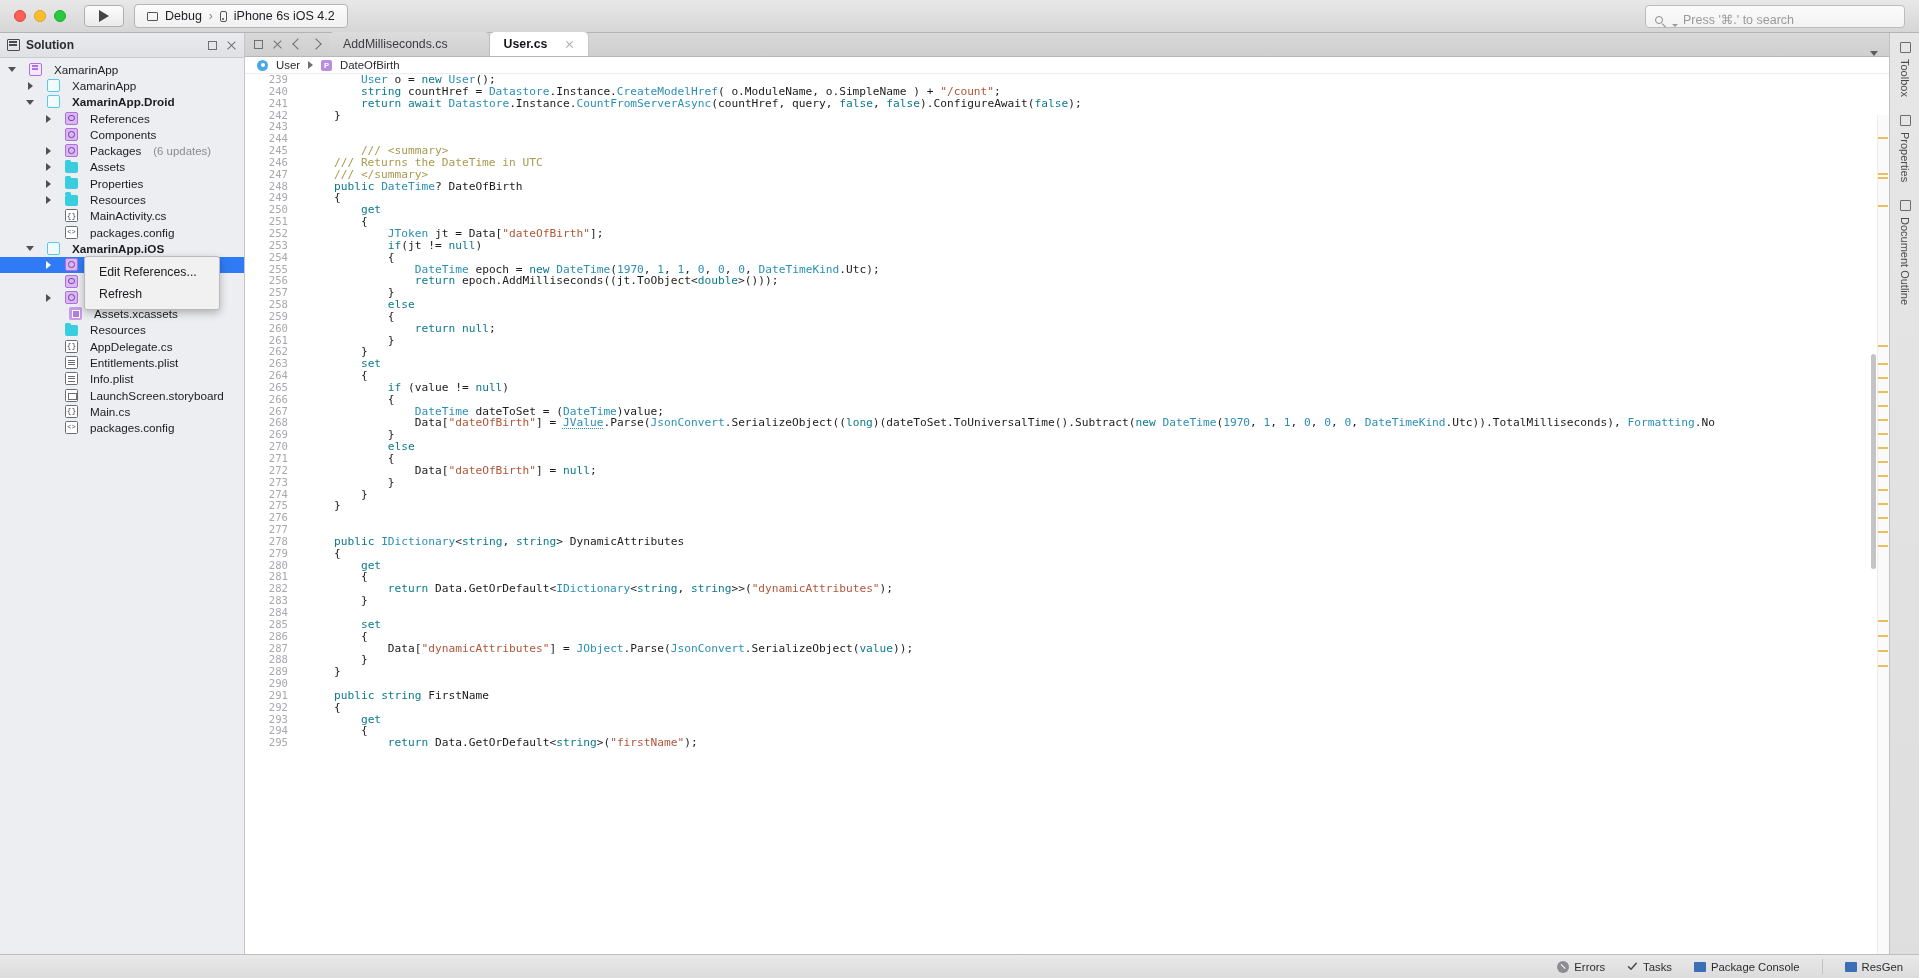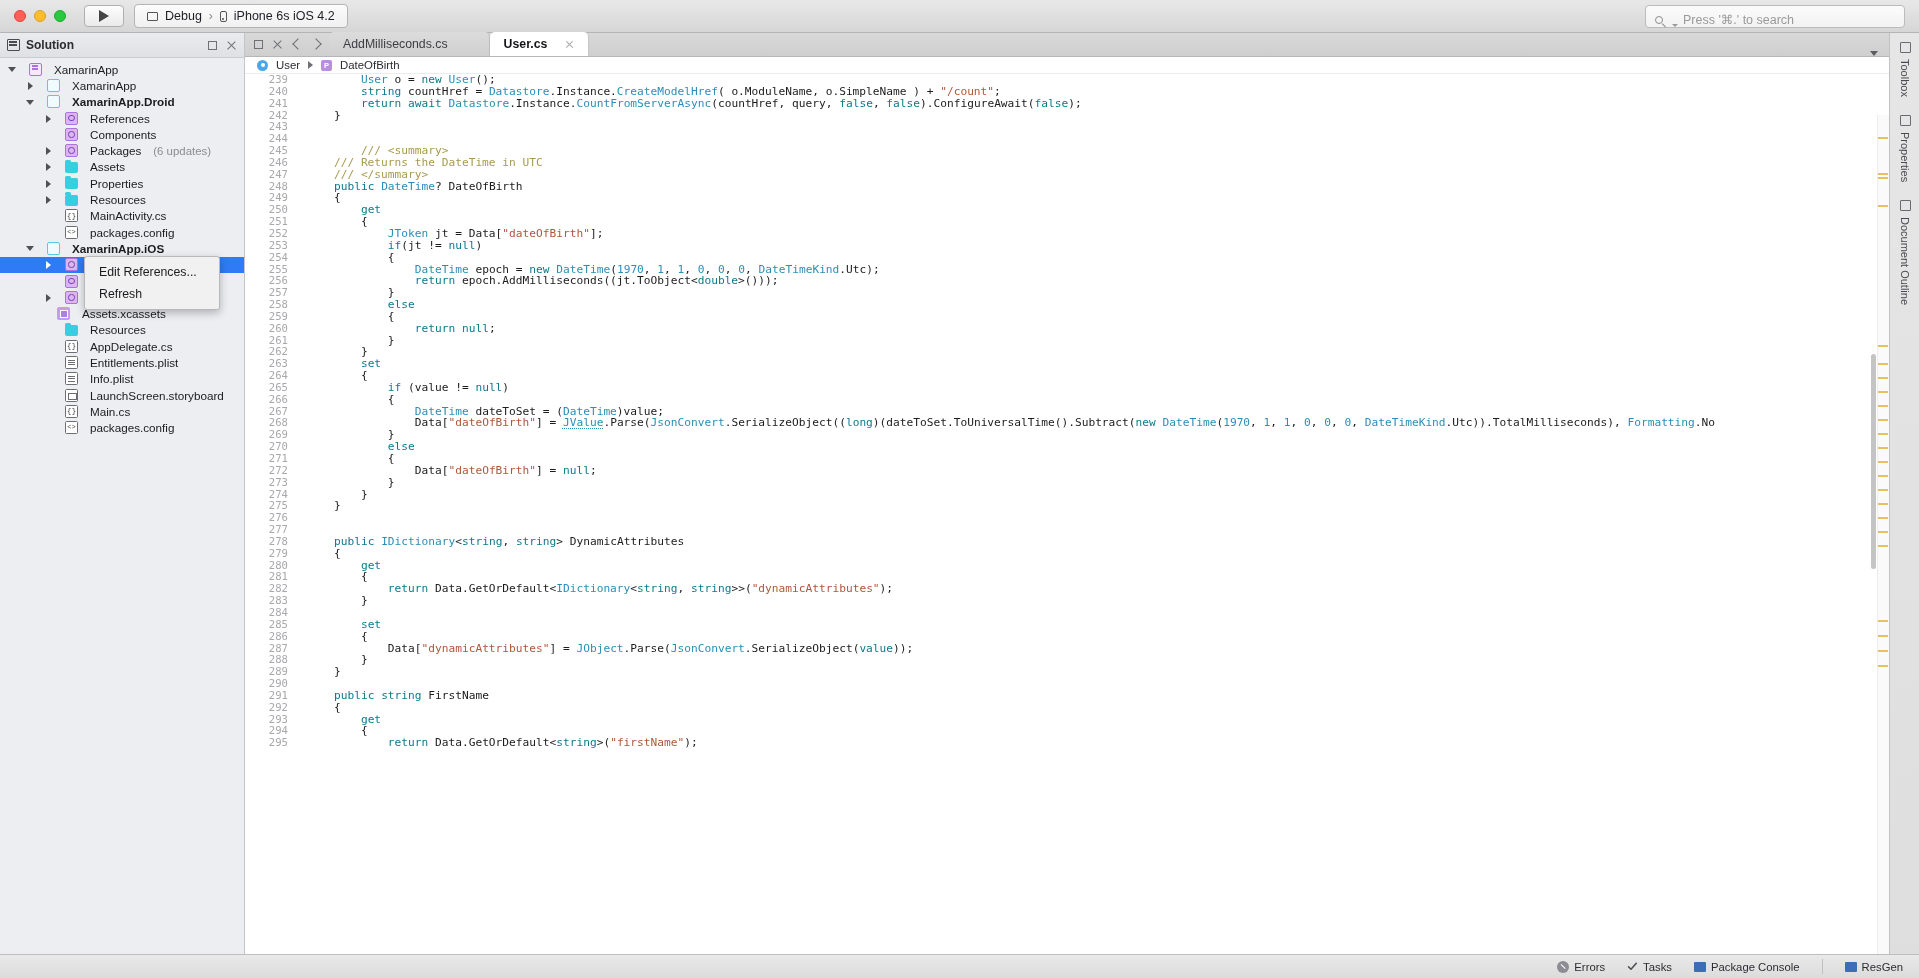--- a/index.html
+++ b/index.html
@@ -372,21 +372,21 @@
       <div class="trow" style="padding-left: 44px;">
         <span class="arrow"></span>
         <span class="ic ic-ref"></span>
         <span class="tname">Components</span>
       </div>
       <div class="trow" style="padding-left: 44px;">
         <span class="arrow r"></span>
         <span class="ic ic-ref"></span>
         <span class="tname">Packages</span>
       </div>
-      <div class="trow" style="padding-left: 36px;">
+      <div class="trow" style="padding-left: 48px;">
         <span class="arrow"></span>
         <span class="ic ic-xcassets"></span>
         <span class="tname">Assets.xcassets</span>
       </div>
       <div class="trow" style="padding-left: 44px;">
         <span class="arrow"></span>
         <span class="ic ic-folder"></span>
         <span class="tname">Resources</span>
       </div>
       <div class="trow" style="padding-left: 44px;">

